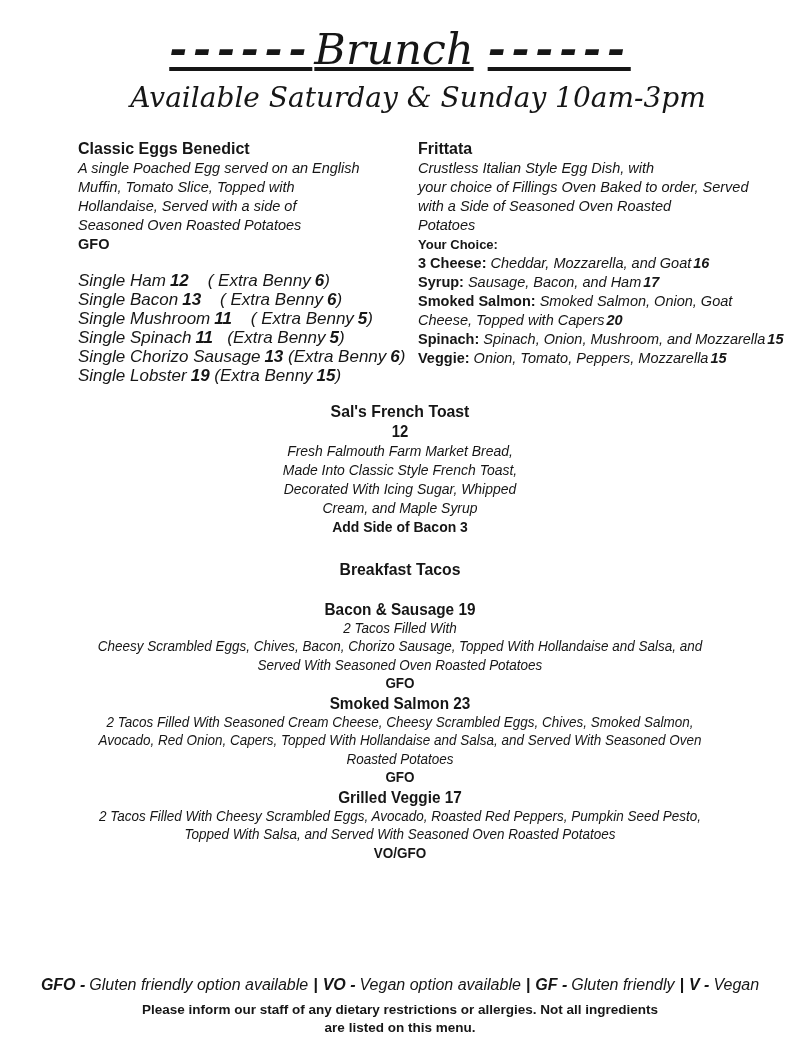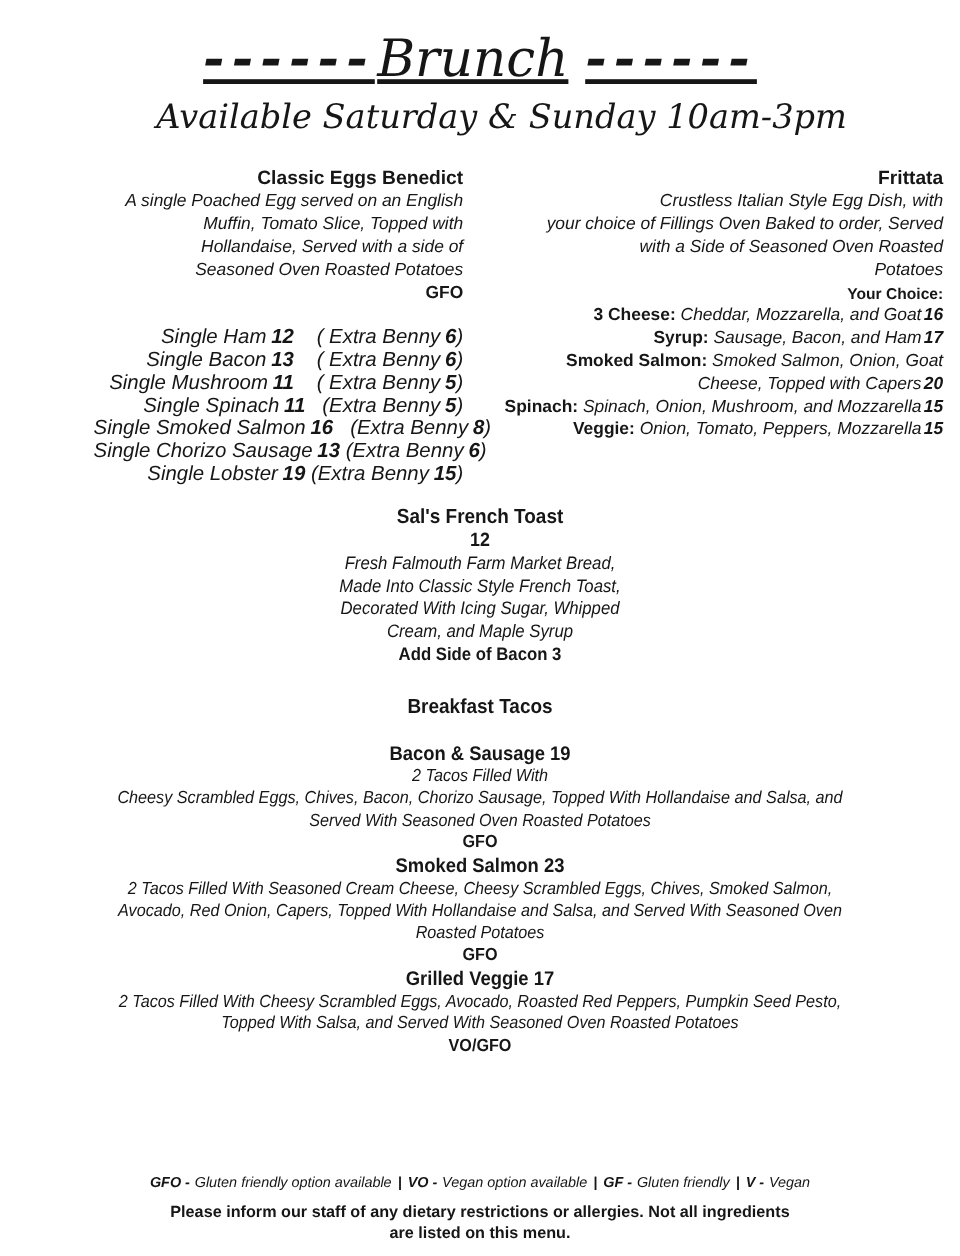--- a/index.html
+++ b/index.html
@@ -19,21 +19,21 @@
     font-style: italic;
   }
   .title-line { font-size: 43px; line-height: 1.3; font-weight: 400; white-space: nowrap; text-decoration: underline; }
   .title-dashes { letter-spacing: 6px; font-weight: 700; }
   .title-dashes.right { margin-left: 14px; }
   .title-text { margin-left: 2px; }
   .subtitle { font-size: 28px; line-height: 1.25; margin-top: 2px; padding-left: 36px; }
 
   
   .columns { display: flex; margin-top: 24px; }
-  .col { text-align: right; }
+  .col { text-align: left; }
   .col-left  { width: 308px; margin-left: 78px; }
   .col-right { width: 368px; margin-left: 32px; }
   .sec-title { font-size: 16px; line-height: 20px; font-weight: 700; }
   .desc { font-style: italic; font-size: 14.5px; line-height: 19px; }
   .badge-line { font-weight: 700; font-size: 14.5px; line-height: 19px; }
   .items { margin-top: 17px; }
   .item-line { font-style: italic; font-size: 17px; line-height: 19px; white-space: nowrap; }
   .item-line .price { font-weight: 700; margin-left: 4px; }
   .item-line .gap { white-space: pre; }
   .item-line .extra-price { font-weight: 700; margin-left: 4px; }
@@ -53,21 +53,21 @@
 
   .tacos { margin-top: 23px; }
   .tacos-title { font-size: 17px; line-height: 21px; font-weight: 700; }
   .taco-item:first-of-type { margin-top: 19px; }
   .taco-name { font-size: 16.5px; line-height: 20px; font-weight: 700; }
   .taco-item .desc { font-size: 14.5px; line-height: 18.5px; }
   .taco-item .badge-line { font-size: 14.5px; line-height: 18.5px; }
 
   
   .footer { position: absolute; left: 0; right: 0; bottom: 10px; text-align: center; }
-  .legend { font-size: 12px; line-height: 16px; font-style: italic; white-space: nowrap; }
+  .legend { font-size: 16px; line-height: 16px; font-style: italic; white-space: nowrap; }
   .legend .code { font-weight: 700; }
   .legend .ldesc { margin-left: 4px; }
   .legend .sep { font-weight: 700; margin: 0 5px; }
   .notice { margin-top: 8px; font-weight: 700; font-size: 13.5px; line-height: 18px; }
 </style>
 </head>
 <body>
 
 <header class="header">
   <h1 class="title-line"><span class="title-dashes">------</span><span class="title-text">Brunch</span><span class="title-dashes right">------</span></h1>
@@ -78,21 +78,20 @@
 
   <div class="col col-left">
     <h2 class="sec-title">Classic Eggs Benedict</h2>
     <p class="desc">A single Poached Egg served on an English<br>Muffin, Tomato Slice, Topped with<br>Hollandaise, Served with a side of<br>Seasoned Oven Roasted Potatoes</p>
     <p class="badge-line">GFO</p>
     <div class="items">
       <p class="item-line"><span>Single Ham</span><span class="price">12</span><span class="gap">    </span><span>( Extra Benny</span><span class="extra-price">6</span><span>)</span></p>
       <p class="item-line"><span>Single Bacon</span><span class="price">13</span><span class="gap">    </span><span>( Extra Benny</span><span class="extra-price">6</span><span>)</span></p>
       <p class="item-line"><span>Single Mushroom</span><span class="price">11</span><span class="gap">    </span><span>( Extra Benny</span><span class="extra-price">5</span><span>)</span></p>
       <p class="item-line"><span>Single Spinach</span><span class="price">11</span><span class="gap">   </span><span>(Extra Benny</span><span class="extra-price">5</span><span>)</span></p>
-      <p class="item-line"><span>Single Smoked Salmon</span><span class="price">16</span><span class="gap">   </span><span>(Extra Benny</span><span class="extra-price">8</span><span>)</span></p>
       <p class="item-line"><span>Single Chorizo Sausage</span><span class="price">13</span><span class="gap"> </span><span>(Extra Benny</span><span class="extra-price">6</span><span>)</span></p>
       <p class="item-line"><span>Single Lobster</span><span class="price">19</span><span class="gap"> </span><span>(Extra Benny</span><span class="extra-price">15</span><span>)</span></p>
     </div>
   </div>
 
   <div class="col col-right">
     <h2 class="sec-title">Frittata</h2>
     <p class="desc">Crustless Italian Style Egg Dish, with<br>your choice of Fillings Oven Baked to order, Served<br>with a Side of  Seasoned Oven Roasted<br>Potatoes</p>
     <p class="subhead">Your Choice:</p>
     <div>

